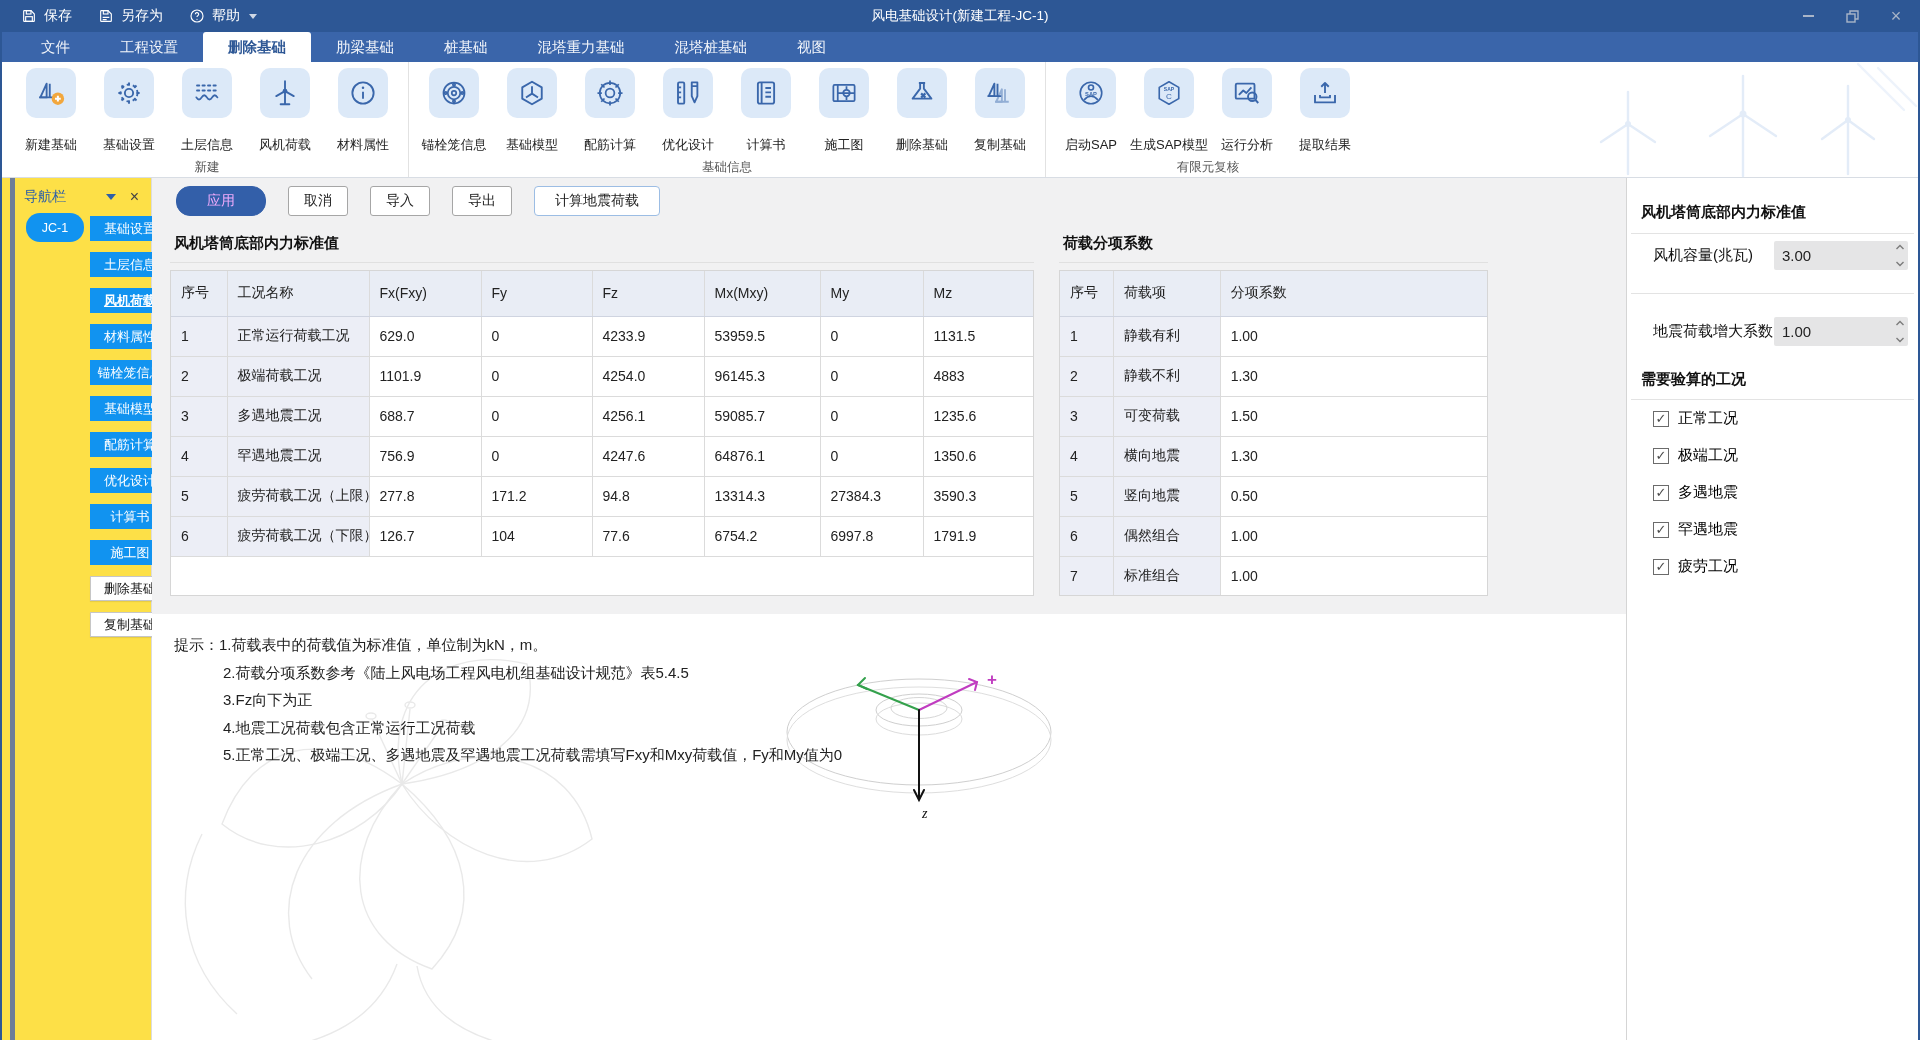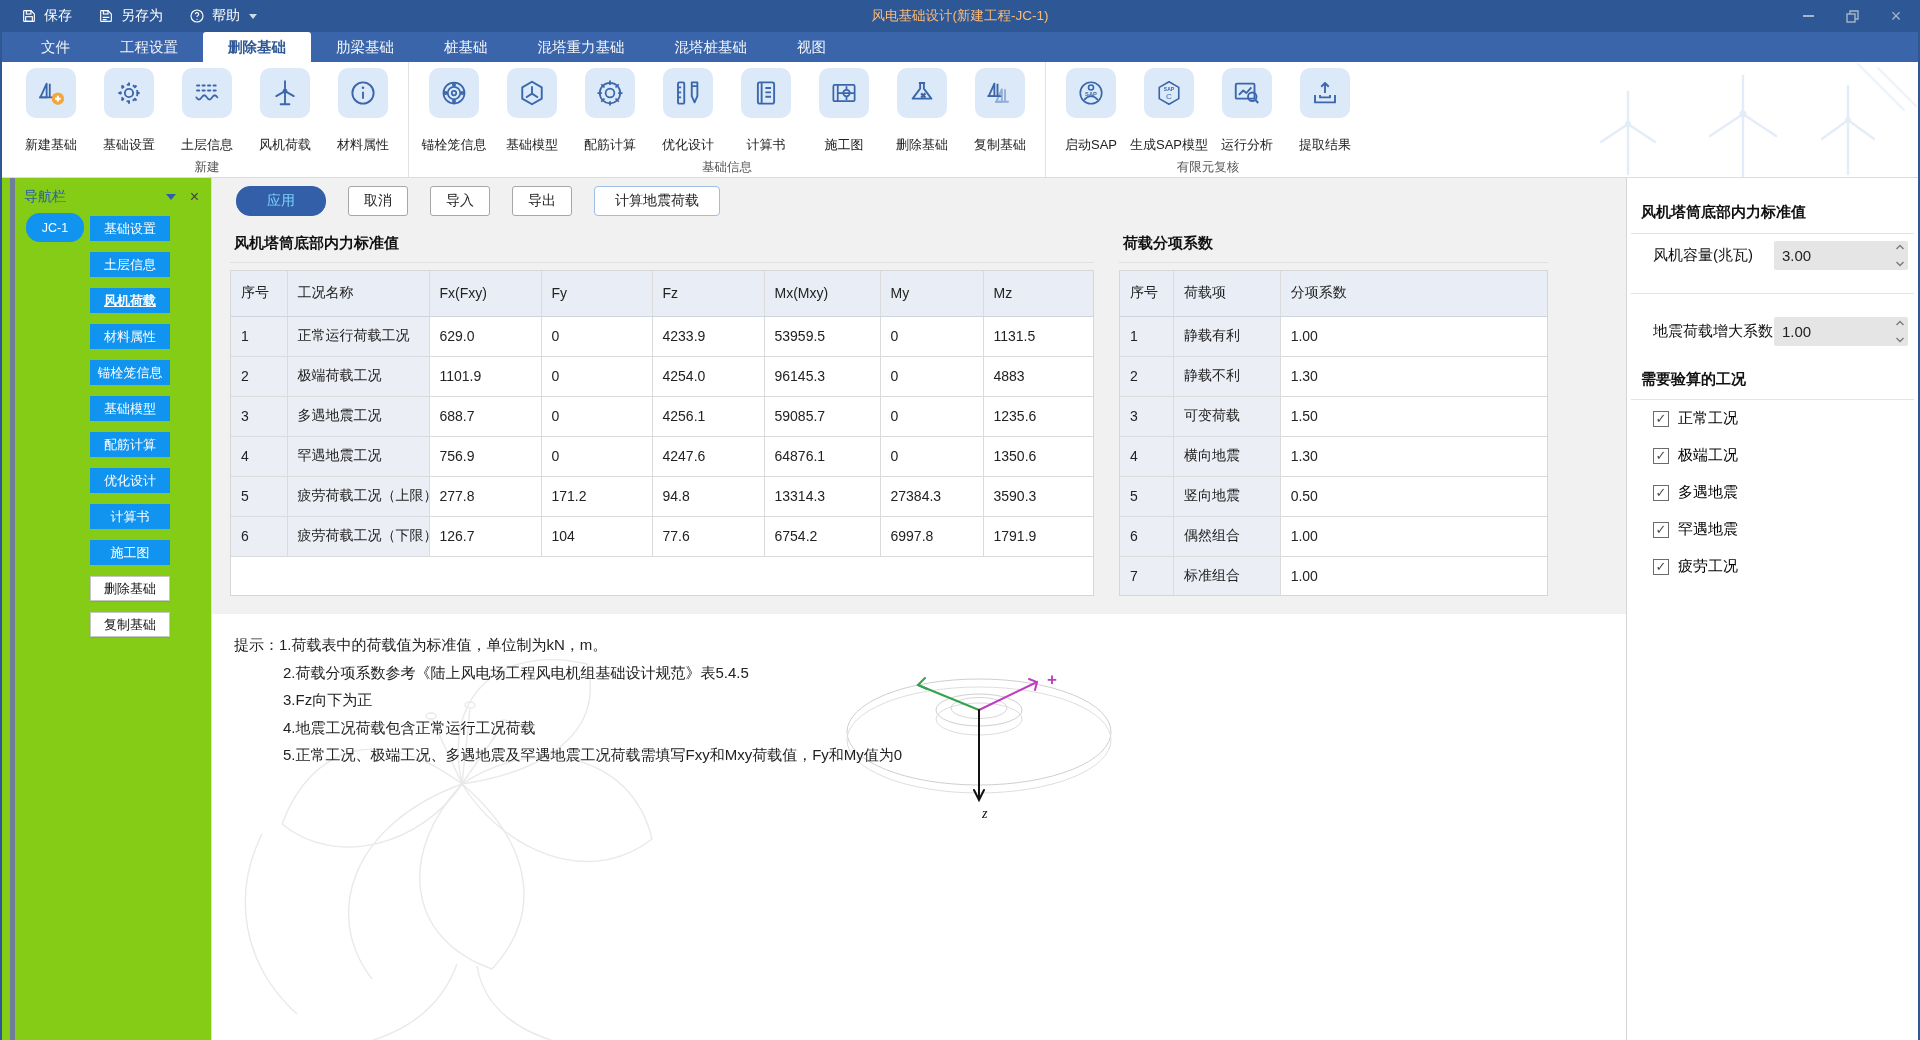--- a/index.html
+++ b/index.html
@@ -8,21 +8,21 @@
   #app{position:relative;width:1920px;height:1040px;background:#fff;
        border-left:2px solid var(--c-titlebar,#2d5795);border-right:2px solid var(--c-titlebar,#2d5795);
        border-bottom:2px solid var(--c-titlebar,#2d5795);}
   svg{display:block;}
 
   
   .titlebar{height:32px;background:var(--c-titlebar,#2d5795);display:flex;align-items:center;position:relative;color:#fff;font-size:14px;}
   .menubar{display:flex;align-items:center;gap:8px;padding-left:10px;z-index:2;}
   .menu-item{display:flex;align-items:center;gap:7px;padding:0 9px;height:32px;cursor:default;}
   .menu-caret{width:0;height:0;border-left:4.5px solid transparent;border-right:4.5px solid transparent;border-top:5px solid #cfd8e6;margin-left:2px;}
-  .win-title{position:absolute;left:0;right:0;text-align:center;font-size:13.5px;color:#fdba74;pointer-events:none;}
+  .win-title{position:absolute;left:0;right:0;text-align:center;font-size:13.5px;color:#ffffff;pointer-events:none;}
   .wincontrols{margin-left:auto;display:flex;align-items:center;gap:0;z-index:2;}
   .winbtn{width:44px;height:32px;display:flex;align-items:center;justify-content:center;color:#a9b5c8;font-size:15px;}
   .min-glyph{width:11px;height:2px;background:#a9b5c8;}
 
   
   .tabbar{height:30px;background:var(--c-tabbar,#3a65aa);display:flex;align-items:stretch;padding-left:14px;}
   .tab{display:flex;align-items:center;padding:0 25px;color:#f2f5fa;font-size:14.5px;cursor:default;}
   .tab.active{background:#fff;color:var(--c-titlebar,#2d5795);font-weight:bold;border-radius:3px 3px 0 0;}
 
   
@@ -33,37 +33,37 @@
   .ritems{display:flex;}
   .ritem{width:78px;display:flex;flex-direction:column;align-items:center;cursor:default;}
   .rtile{width:50px;height:50px;border-radius:10px;background:var(--c-tile,#dce9f8);display:flex;align-items:center;justify-content:center;}
   .rlabel{font-size:13px;color:#222;margin-top:18px;white-space:nowrap;}
   .rgroup-label{margin-top:auto;text-align:center;font-size:12.5px;color:#555;padding:5px 0 3px;}
 
   
   .bodyrow{display:flex;height:862px;}
 
   
-  .sidebar{width:210px;background:#84cc16;position:relative;border-right:1px solid #dcdcdc;flex:none;}
+  .sidebar{width:150px;background:#fde047;position:relative;border-right:1px solid #dcdcdc;flex:none;}
   .sb-stripe{position:absolute;left:8px;top:0;bottom:0;width:5px;background:#6f7d96;}
   .sb-header{position:absolute;left:22px;right:12px;top:10px;display:flex;align-items:center;font-size:14px;color:#2d5fa8;}
   .sb-caret{width:0;height:0;border-left:5px solid transparent;border-right:5px solid transparent;border-top:6px solid #2d5fa8;margin-left:auto;}
   .sb-close{color:#444;font-size:16px;margin-left:14px;line-height:1;}
   .jc-pill{position:absolute;left:24px;top:35px;width:58px;height:29px;background:var(--c-accent,#1193f0);border-radius:14px;color:#fff;font-size:12.5px;display:flex;align-items:center;justify-content:center;}
   .sb-items{position:absolute;left:88px;top:38px;width:80px;display:flex;flex-direction:column;gap:11px;}
   .sb-btn{height:25px;background:var(--c-accent,#1193f0);color:#fff;font-size:13px;display:flex;align-items:center;justify-content:center;cursor:default;white-space:nowrap;}
   .sb-btn.active{font-weight:bold;text-decoration:underline;}
   .sb-btn.secondary{background:#fff;color:#111;border:1px solid #c6c6c6;box-shadow:0 1px 1px rgba(0,0,0,.08);}
 
   
   .main{flex:1;position:relative;background:#fff;overflow:hidden;}
   .graypanel{position:absolute;left:0;top:0;right:0;height:436px;background:#f1f1f2;}
   .btnrow{position:absolute;left:24px;top:8px;display:flex;gap:22px;}
   .btn{height:30px;padding:0 15px;font-size:14px;display:flex;align-items:center;justify-content:center;background:#fff;border:1px solid #a6a6a6;border-radius:3px;cursor:default;white-space:nowrap;}
-  .btn-primary{background:var(--c-primary,#335fa9);border-color:var(--c-primary,#335fa9);color:#7dd3fc;border-radius:14px;padding:0 30px;}
+  .btn-primary{background:var(--c-primary,#335fa9);border-color:var(--c-primary,#335fa9);color:#f0abfc;border-radius:14px;padding:0 30px;}
   .btn-accent{border:1px solid #9cbde4;border-radius:4px;padding:0 20px;}
   .tbl-block{position:absolute;top:46px;}
   #load-block{left:18px;width:864px;}
   #factor-block{left:907px;width:429px;}
   .tbl-title{font-size:15px;font-weight:bold;color:#111;padding:10px 4px 9px;}
   .tbl-sep{height:1px;background:#e0e0e0;margin-bottom:7px;}
   .tbl-wrap{background:#fff;border:1px solid #d6d6d6;height:326px;overflow:hidden;}
   table{border-collapse:collapse;table-layout:fixed;width:100%;font-size:14px;color:#222;}
   th,td{border:1px solid #dbdbdb;height:40px;padding:0 10px;text-align:left;font-weight:normal;overflow:hidden;white-space:nowrap;}
   thead th{background:#e9edf5;height:45px;border-bottom:1px solid #cfd4e0;}

